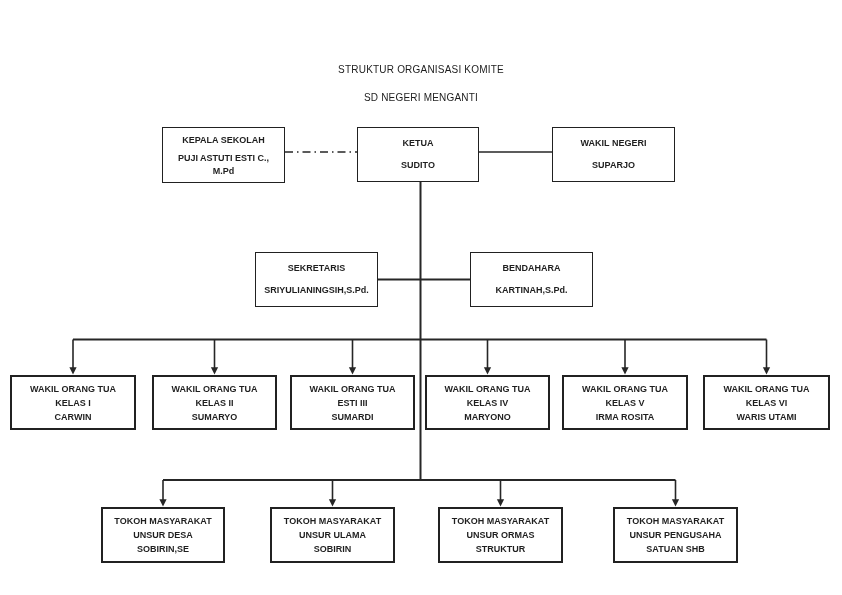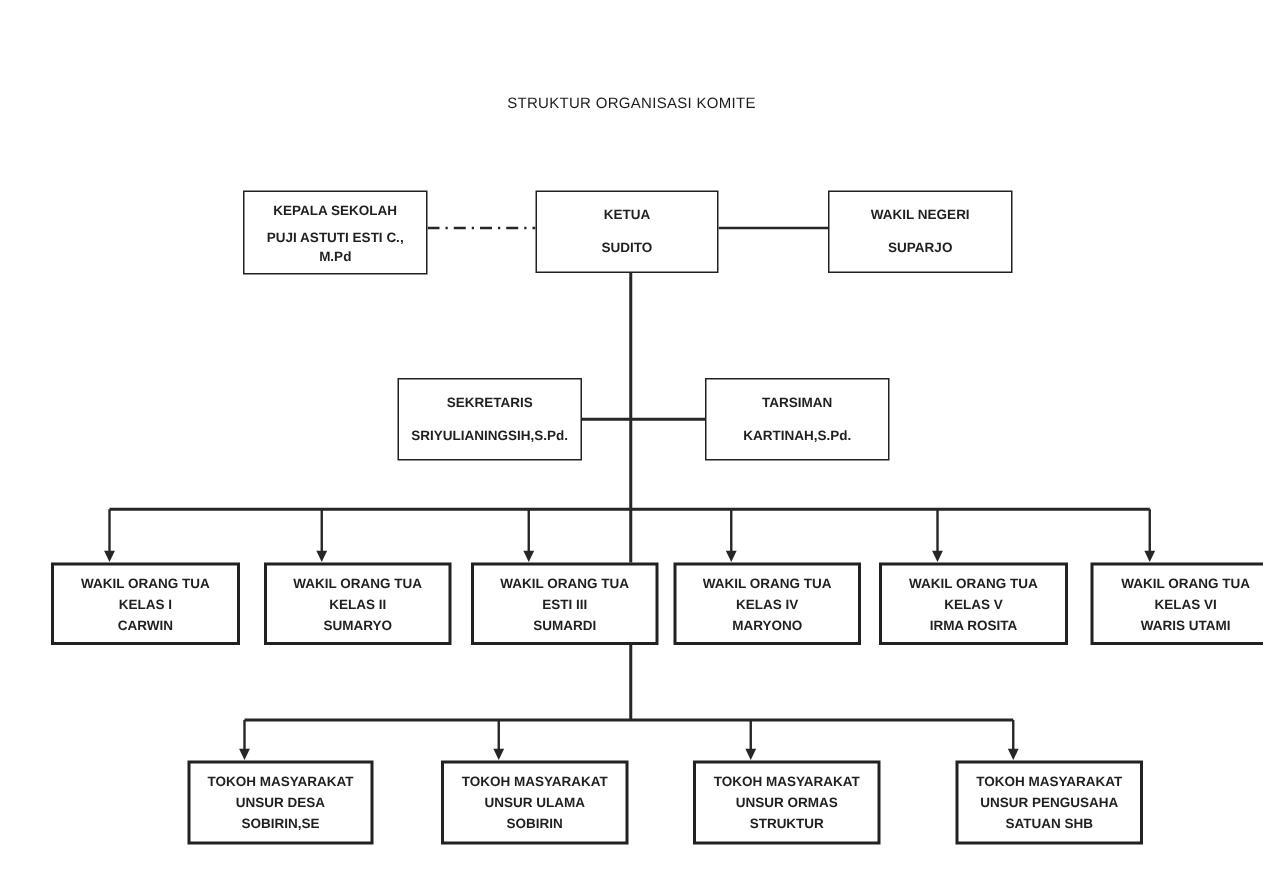--- a/index.html
+++ b/index.html
@@ -39,33 +39,34 @@
     display: flex;
     flex-direction: column;
     align-items: center;
     justify-content: space-between;
     text-align: center;
     font-size: 9px;
     font-weight: 700;
     line-height: 14px;
     color: #1f1f1f;
   }
-  .obox.thick { border-width: 2px; margin-left: 24px; }
+  .obox.thick { border-width: 2px; }
   .obox .role { padding-top: 5px; }
   .obox .nm   { padding-bottom: 5px; }
   .obox .nm2  { line-height: 13px; padding-bottom: 4px; }
   .obox.two .role { padding-top: 8px; }
   .obox.two .nm   { padding-bottom: 9px; }
 </style>
 </head>
 <body>
 
 <div class="stage">
 
   <div class="title-line" style="top:64px">STRUKTUR ORGANISASI KOMITE</div>
+  <div class="title-line" style="top:92px">SD NEGERI MENGANTI</div>
 
   <svg class="wires" width="842" height="595" viewBox="0 0 842 595" aria-hidden="true">
 
     <path class="w dd" d="M285 152 H357"></path>
 
     <path class="w" d="M479 152 H552"></path>
 
     <path class="w2" d="M420.5 181 V480"></path>
 
     <path class="w2" d="M378 279.5 H470"></path>
@@ -108,27 +109,27 @@
       <div>PUJI ASTUTI ESTI C.,</div>
       <div>M.Pd</div>
     </div>
   </div>
 
   <div class="obox two" style="left:552px;top:127px;width:123px;height:55px">
     <div class="role">WAKIL NEGERI</div>
     <div class="nm">SUPARJO</div>
   </div>
 
-  <div class="obox two" style="left:265px;top:252px;width:123px;height:55px">
+  <div class="obox two" style="left:255px;top:252px;width:123px;height:55px">
     <div class="role">SEKRETARIS</div>
     <div class="nm">SRIYULIANINGSIH,S.Pd.</div>
   </div>
 
   <div class="obox two" style="left:470px;top:252px;width:123px;height:55px">
-    <div class="role">TARSIMAN</div>
+    <div class="role">BENDAHARA</div>
     <div class="nm">KARTINAH,S.Pd.</div>
   </div>
 
   <div class="obox thick" style="left:10px;top:375px;width:126px;height:55px">
     <div class="role">
       <div>WAKIL ORANG TUA</div>
       <div>KELAS I</div>
     </div>
     <div class="nm">CARWIN</div>
   </div>

